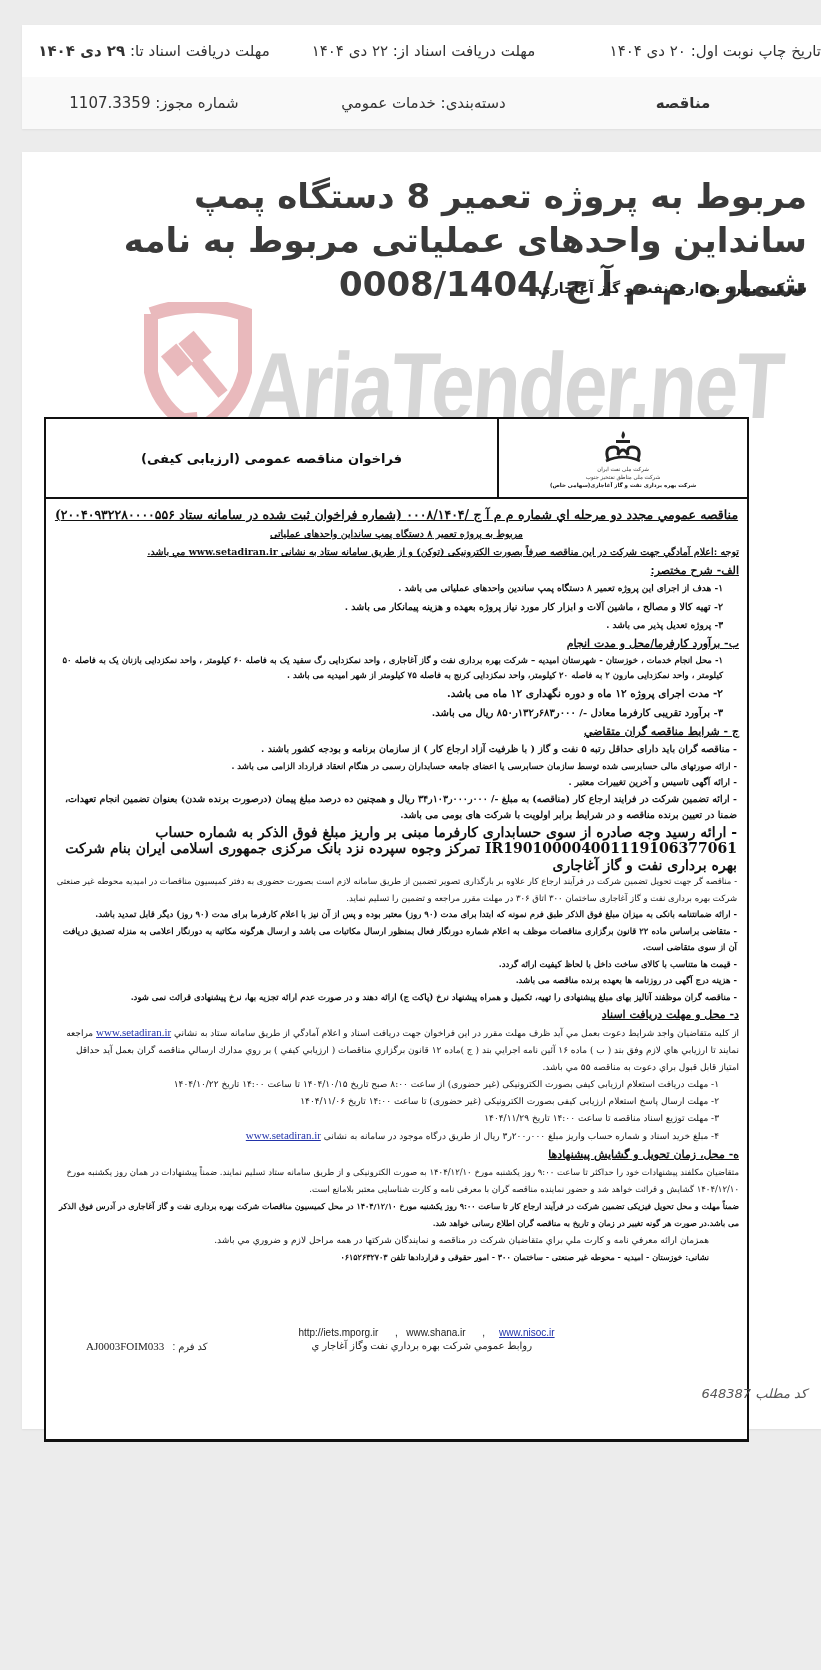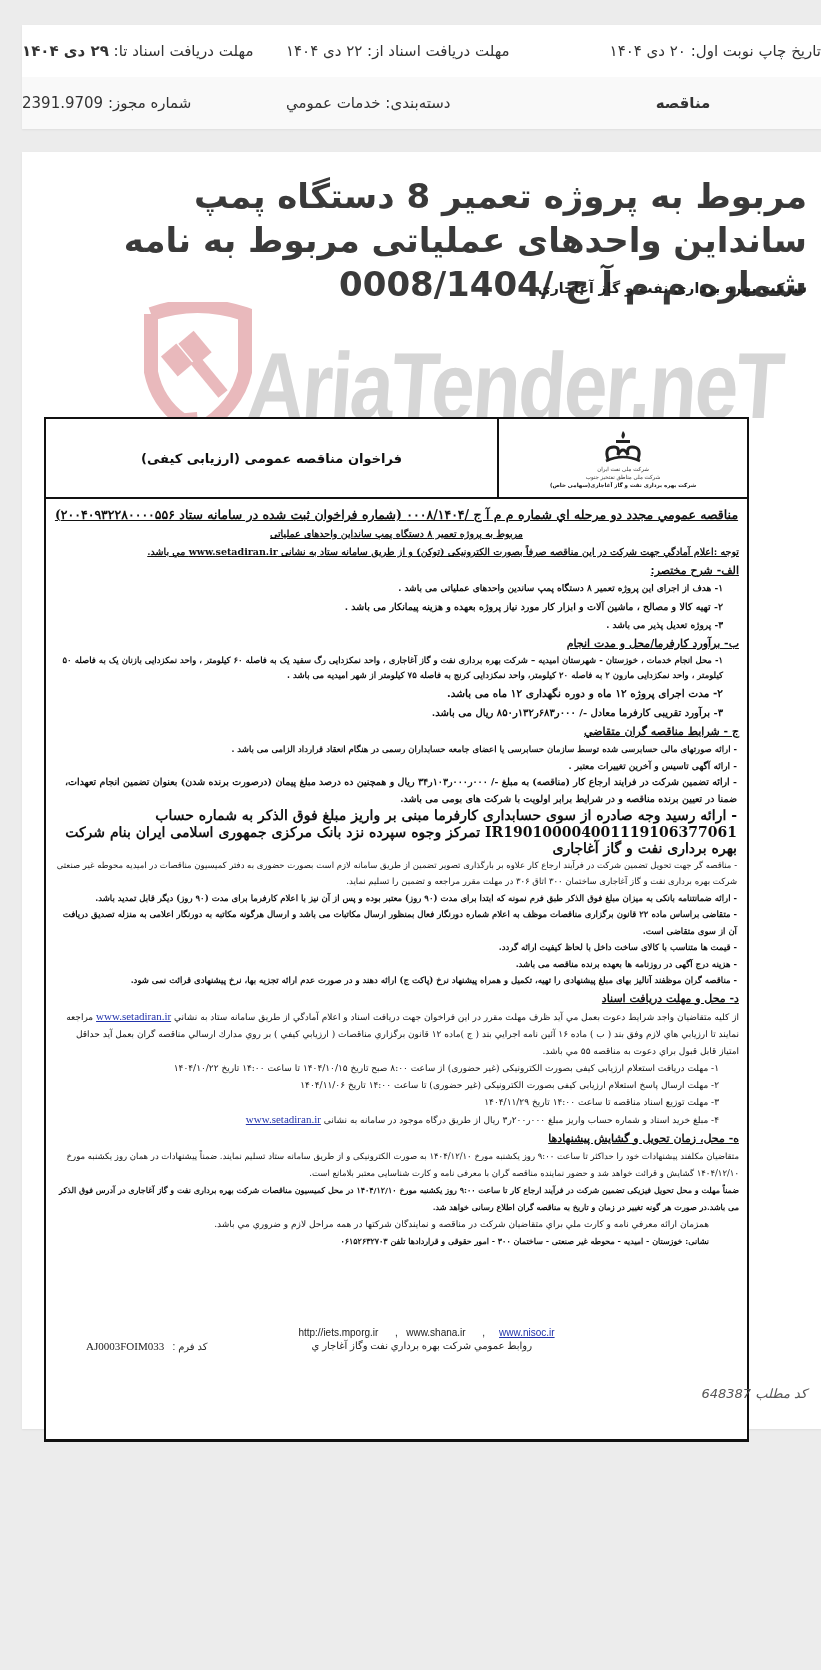--- a/index.html
+++ b/index.html
@@ -3,21 +3,21 @@
   <meta charset="utf-8">
   <style>
     * { box-sizing: border-box; margin: 0; padding: 0; }
     html, body { width: 821px; height: 1670px; background: #ececec; overflow: hidden; }
     body { font-family: "DejaVu Sans", sans-serif; color: #333; direction: rtl; position: relative; }
 
     .card { position: absolute; left: 22px; width: 799px; background: #fff; box-shadow: 0 1px 2px rgba(0,0,0,0.06); }
     .meta-card { top: 25px; height: 104px; }
     .meta-row { display: flex; height: 52px; align-items: center; font-size: 15px; color: #333; }
     .meta-row.row2 { background: #f9f9f9; }
-    .meta-cell { flex: 1; text-align: left; white-space: nowrap; }
+    .meta-cell { flex: 1; text-align: center; white-space: nowrap; }
     .meta-cell:first-child { text-align: right; padding-right: 16px; flex: 0 0 260px; }
     .meta-cell.c2 { flex: 0 0 275px; }
     .meta-cell.c3 { flex: 1; }
     .meta-cell b { font-weight: bold; }
     .meta-row.row2 .meta-cell:first-child { text-align: center; }
 
     .main-card { top: 152px; height: 1277px; }
     .title { position: absolute; right: 14px; left: 30px; top: 22px; font-family: "DejaVu Sans", sans-serif; font-weight: bold; font-size: 34px; line-height: 44px; color: #3a3a3a; text-align: right; letter-spacing: -0.5px; }
     .subtitle { position: absolute; right: 14px; top: 128px; font-size: 14px; font-weight: bold; color: #222; }
 
@@ -75,21 +75,21 @@
   <div class="meta-row row2">
     <div class="meta-cell c1" style="flex:0 0 260px;">
       <b>مناقصه</b>
     </div>
     <div class="meta-cell c2">
       <span>دسته‌بندی:</span>
       <span>خدمات عمومي</span>
     </div>
     <div class="meta-cell c3">
       <span>شماره مجوز:</span>
-      <span>2391.9709</span>
+      <span>1107.3359</span>
     </div>
   </div>
 </div>
 
 <div class="card main-card">
   <h1 class="title">مربوط به پروژه تعمیر 8 دستگاه پمپ سانداین واحدهای عملیاتی مربوط به نامه شماره م م آ ج /0008/1404</h1>
   <div class="subtitle">شرکت بهره برداری نفت و گاز آغاجاری</div>
 
   <div class="watermark">
     <svg width="120" height="140" viewBox="0 0 120 140" style="position:absolute;left:0;top:0;">
@@ -130,20 +130,21 @@
       <div class="item">۱-   هدف از اجرای این پروژه تعمیر ۸ دستگاه پمپ ساندین واحدهای عملیاتی می باشد  .</div>
       <div class="item big" style="font-size:9.5px;">۲-   تهیه کالا و مصالح ، ماشین آلات و ابزار کار مورد نیاز پروژه بعهده و هزینه پیمانکار می باشد .</div>
       <div class="item">۳-   پروژه تعدیل پذیر می باشد .</div>
 
       <div class="sec"><span>ب-  برآورد كارفرما/محل و مدت انجام</span></div>
       <div class="item" style="font-weight:bold;font-size:8.5px;line-height:15px;">۱-   محل انجام خدمات ، خوزستان  -  شهرستان امیدیه  –  شرکت بهره برداری نفت و گاز آغاجاری ، واحد نمکزدایی رگ سفید یک به فاصله ۶۰ کیلومتر ، واحد نمکزدایی بازنان یک به فاصله ۵۰ کیلومتر ، واحد نمکزدایی مارون ۲ به فاصله ۲۰ کیلومتر،  واحد نمکزدایی کرنج به فاصله ۷۵ کیلومتر از شهر امیدیه می باشد .</div>
       <div class="item big">۲-   مدت اجرای پروژه ۱۲ ماه و دوره نگهداری ۱۲ ماه می باشد.</div>
       <div class="item" style="font-size:10px;line-height:19px;">۳-   برآورد تقریبی کارفرما معادل -/ ۰۰۰ر۶۸۳ر۱۳۲ر۸۵۰ ریال می باشد.</div>
 
       <div class="sec"><span>ج -  شرایط مناقصه گران متقاضي</span></div>
+      <div class="bullet" style="font-size:9.5px;">- مناقصه گران باید دارای حداقل رتبه ۵ نفت و گاز ( با ظرفیت آزاد ارجاع کار ) از سازمان برنامه و بودجه کشور باشند .</div>
       <div class="bullet" style="font-size:8.5px;">- ارائه صورتهای مالی حسابرسی شده توسط سازمان حسابرسی یا اعضای جامعه حسابداران رسمی در هنگام انعقاد قرارداد الزامی می باشد .</div>
       <div class="bullet">- ارائه آگهی تاسیس و آخرین تغییرات معتبر .</div>
       <div class="bullet" style="font-size:9.5px;">-  ارائه تضمین شرکت در فرایند ارجاع کار (مناقصه) به مبلغ -/ ۰۰۰ر۰۰۰ر۱۰۳ر۳۴ ریال و همچنین ده درصد مبلغ پیمان (درصورت برنده شدن) بعنوان تضمین انجام تعهدات، ضمنا  در تعیین برنده مناقصه و در شرایط برابر اولویت با شرکت های بومی می باشد.</div>
       <div class="bullet" style="font-size:14px;">-  ارائه رسید وجه صادره از سوی حسابداری کارفرما مبنی بر واریز مبلغ فوق الذکر به شماره حساب IR190100004001119106377061  تمرکز وجوه سپرده نزد بانک مرکزی جمهوری اسلامی ایران بنام شرکت بهره برداری نفت و گاز آغاجاری</div>
       <div class="bullet normal" style="font-size:8.5px;">-  مناقصه گر جهت تحویل تضمین شرکت در فرآیند ارجاع کار علاوه بر بارگذاری تصویر تضمین از طریق سامانه لازم است بصورت حضوری به دفتر کمیسیون مناقصات در امیدیه محوطه غیر صنعتی شرکت بهره برداری نفت و گاز آغاجاری ساختمان ۳۰۰ اتاق ۳۰۶ در مهلت مقرر مراجعه و تضمین را تسلیم نماید.</div>
       <div class="bullet" style="font-size:8.5px;">- ارائه ضمانتنامه بانکی به میزان مبلغ فوق الذکر طبق فرم نمونه که ابتدا برای مدت (۹۰ روز) معتبر بوده و پس از آن نیز با اعلام کارفرما برای مدت (۹۰ روز) دیگر قابل تمدید باشد.</div>
       <div class="bullet" style="font-size:8.5px;">-  متقاضی براساس ماده ۲۲ قانون برگزاری مناقصات موظف به اعلام شماره دورنگار فعال بمنظور ارسال مکاتبات می باشد و ارسال هرگونه مکاتبه به دورنگار اعلامی به منزله تصدیق دریافت آن از سوی متقاضی است.</div>
       <div class="bullet" style="font-size:8.5px;">-  قیمت ها متناسب با کالای ساخت داخل با لحاظ کیفیت ارائه گردد.</div>
       <div class="bullet" style="font-size:8.5px;">-  هزینه درج آگهی در روزنامه ها بعهده برنده مناقصه می باشد.</div>
       <div class="bullet" style="font-size:8.5px;">-  مناقصه گران موظفند آنالیز بهای مبلغ پیشنهادی را تهیه، تکمیل و همراه پیشنهاد نرخ (پاکت ج) ارائه دهند و در صورت  عدم ارائه تجزیه بها، نرخ پیشنهادی قرائت نمی شود.</div>

